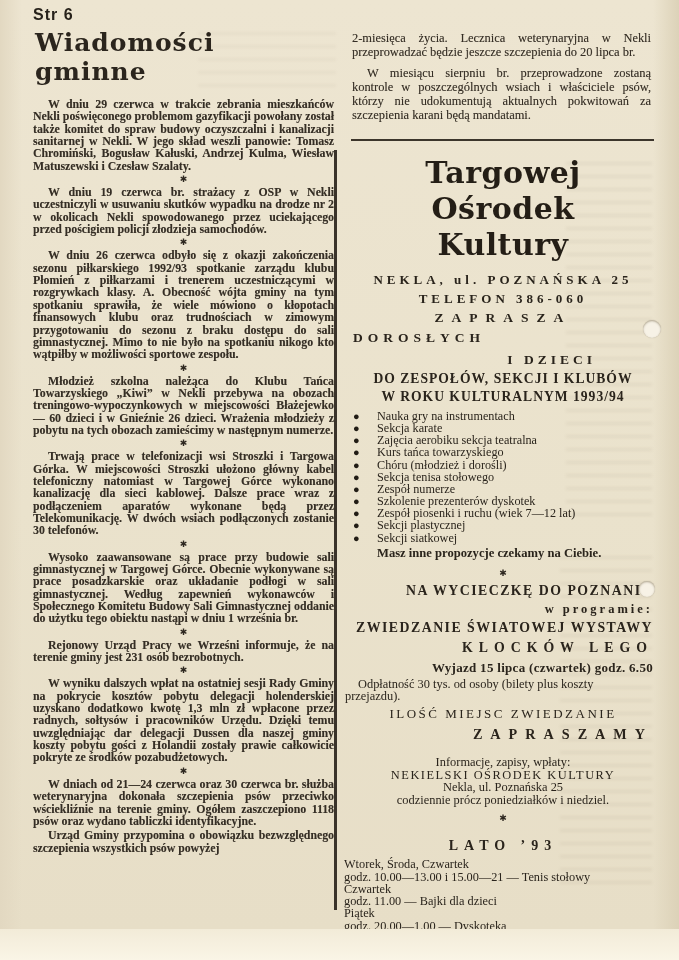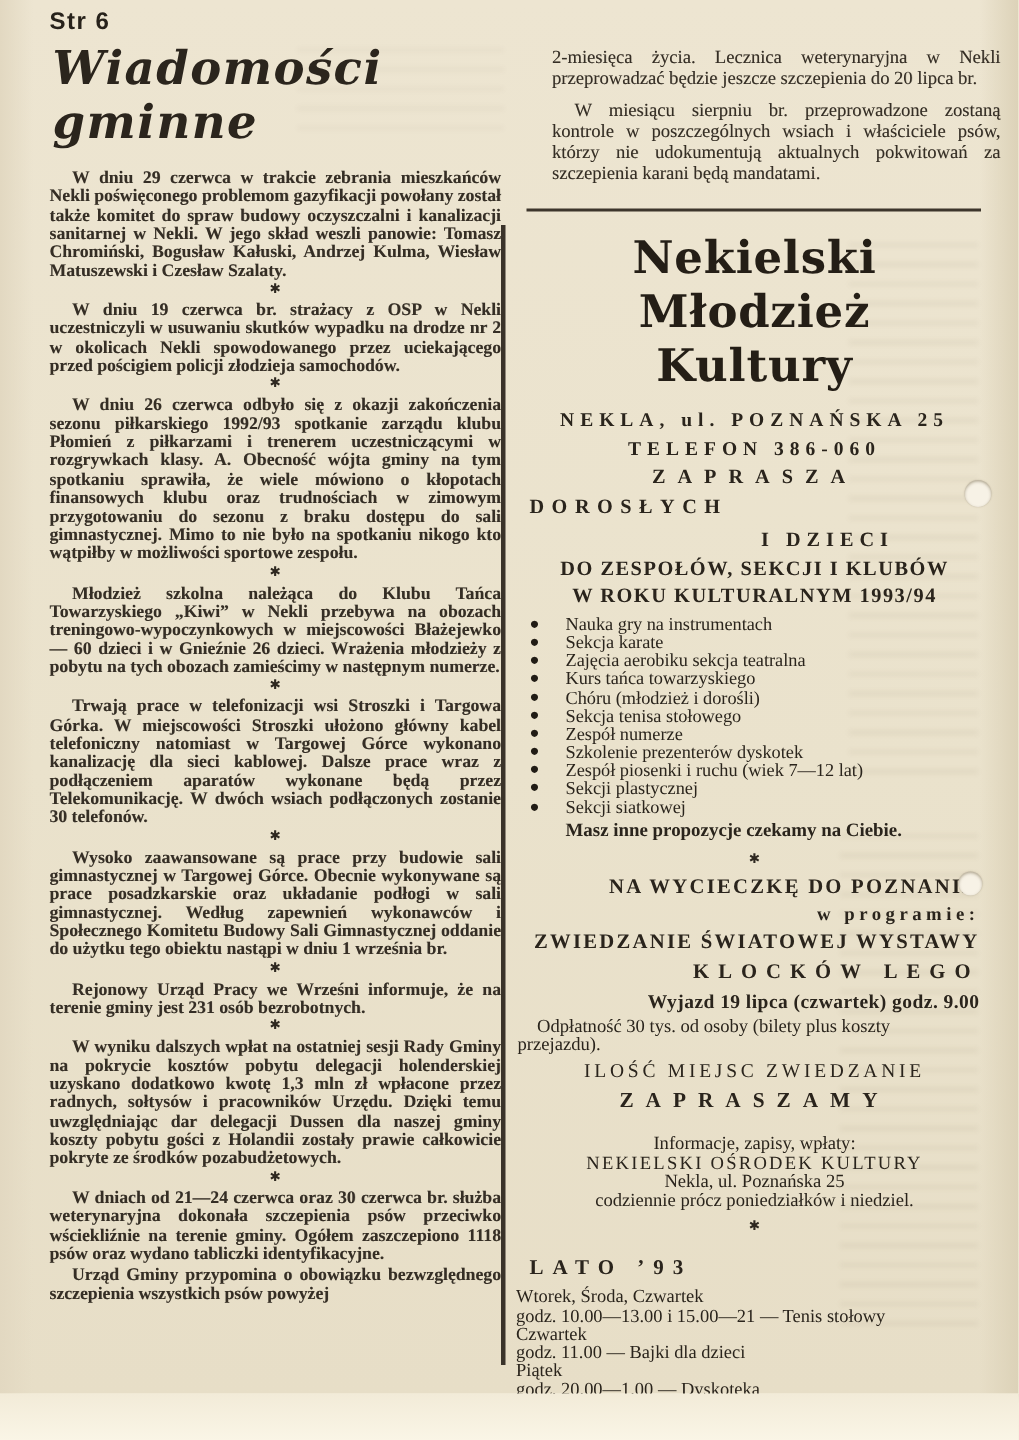--- a/index.html
+++ b/index.html
@@ -28,30 +28,30 @@
     box-shadow:inset 0 1px 2px rgba(110,95,65,0.5), 0 0 1px rgba(110,95,65,0.35);}
   .hole1{left:643px;top:320px;width:18px;height:18px;}
   .hole2{left:639px;top:581px;width:16px;height:16px;}
   .bottom-strip{position:absolute;left:0;top:929px;width:679px;height:31px;
     background:linear-gradient(180deg,#f2ebd8,#faf5e6);}
 
   
   .col-left{position:absolute;left:33px;top:6px;width:301px;}
   .page-label{font-family:"Liberation Sans",sans-serif;font-weight:bold;
     font-size:16px;letter-spacing:1px;color:#27221b;}
-  .col-title{font-family:"DejaVu Serif",serif;font-style:italic;font-weight:bold;
-    font-size:31px;letter-spacing:1px;color:#2b251d;margin:4px 0 12px 2px;}
+  .col-title{font-family:"DejaVu Serif",serif;font-weight:bold;
+    font-size:25px;letter-spacing:1px;color:#2b251d;margin:4px 0 12px 2px;}
   p.art{font-size:11.8px;line-height:12.35px;text-align:justify;text-indent:15px;
     margin:0;color:#352e25;text-shadow:0.2px 0.2px 0 rgba(53,46,37,0.35);font-weight:bold;}
   p.art.cont{margin-top:2px;}
   .star{text-align:center;font-family:"DejaVu Sans",sans-serif;font-size:9px;
     line-height:10px;margin:2px 0;color:#2e2820;}
 
   
-  .col-right-top{position:absolute;left:368px;top:31px;width:299px;}
+  .col-right-top{position:absolute;left:352px;top:31px;width:299px;}
   .col-right-top p{font-size:12.4px;line-height:14px;text-align:justify;margin:0;
     color:#352e25;text-shadow:0.2px 0.2px 0 rgba(53,46,37,0.35);}
   .col-right-top p.second{text-indent:15px;margin-top:7px;}
   .ad-rule{position:absolute;left:351px;top:139px;width:303px;height:2px;background:#3c352b;}
 
   
   .ad{position:absolute;left:334px;top:150px;width:319px;height:760px;
     border-left:3px solid #3a332a;padding-left:16px;box-sizing:border-box;
     color:#2a241c;}
   .ad-title{font-family:"DejaVu Serif",serif;font-weight:bold;font-size:30px;
@@ -74,25 +74,25 @@
   .trip-line{text-align:right;font-weight:bold;}
   .t-title{font-size:13.8px;letter-spacing:1.5px;margin-top:2px;}
   .t-sub{font-size:12.5px;letter-spacing:3px;margin-top:3px;}
   .t-l1{font-size:13.8px;letter-spacing:1.5px;margin-top:3px;}
   .t-l2{font-size:13.8px;letter-spacing:6px;margin-top:4px;}
   .t-l3{font-size:13.8px;letter-spacing:1.5px;margin-top:4px;}
   .t-dep{font-size:13px;letter-spacing:0.3px;margin-top:4px;}
   .t-price{font-weight:normal;text-align:left;font-size:12.4px;line-height:12.6px;
     text-indent:13px;margin:2px 0 0 -8px;width:306px;}
   .t-seats{font-weight:normal;font-size:13px;letter-spacing:2.5px;margin-top:3px;text-align:center;}
-  .t-invite{font-size:14.2px;letter-spacing:8px;margin-top:4px;text-align:center;font-weight:bold;}
+  .t-invite{font-size:14.2px;letter-spacing:8px;margin-top:4px;text-align:right;font-weight:bold;}
   .info{ text-align:center;font-size:12.4px;line-height:12.6px;}
   .info.first{margin-top:13px;}
   .info.name{letter-spacing:1.5px;}
-  .lato-title{font-weight:bold;font-size:14px;letter-spacing:6px;margin-top:15px;}
+  .lato-title{text-align:center;font-weight:bold;font-size:14px;letter-spacing:6px;margin-top:15px;}
   .sched{margin:4px 0 0 -9px;font-size:12.3px;line-height:12.3px;text-align:left;}
 </style>
 </head>
 <body>
 
 <div class="page">
 
   <div class="ghost g1"></div>
   <div class="ghost g2"></div>
   <div class="ghost g3"></div>
@@ -122,21 +122,21 @@
   </div>
 
   <div class="col-right-top">
     <p>2-miesięca życia. Lecznica weterynaryjna w Nekli przeprowadzać będzie jeszcze szczepienia do 20 lipca br.</p>
     <p class="second">W miesiącu sierpniu br. przeprowadzone zostaną kontrole w poszczególnych wsiach i właściciele psów, którzy nie udokumentują aktualnych pokwitowań za szczepienia karani będą mandatami.</p>
   </div>
 
   <div class="ad-rule"></div>
 
   <div class="ad">
-    <div class="ad-title first">Nekielski Młodzież</div>
+    <div class="ad-title first">Targowej Ośrodek</div>
     <div class="ad-title">Kultury</div>
     <div class="caps nekla">NEKLA, ul. POZNAŃSKA 25</div>
     <div class="caps telefon">TELEFON 386-060</div>
     <div class="caps zaprasza">ZAPRASZA</div>
     <div class="caps dorosli">DOROSŁYCH</div>
     <div class="caps dzieci">I DZIECI</div>
     <div class="caps zespoly">DO ZESPOŁÓW, SEKCJI I KLUBÓW</div>
     <div class="caps rok">W ROKU KULTURALNYM 1993/94</div>
 
     <div class="act-list">
@@ -186,21 +186,21 @@
         </div>
     </div>
     <div class="act-footer">Masz inne propozycje czekamy na Ciebie.</div>
 
     <div class="star">✱</div>
 
     <div class="trip-line t-title">NA WYCIECZKĘ DO POZNANIA</div>
     <div class="trip-line t-sub">w programie:</div>
     <div class="trip-line t-l1">ZWIEDZANIE ŚWIATOWEJ WYSTAWY</div>
     <div class="trip-line t-l2">KLOCKÓW LEGO</div>
-    <div class="trip-line t-dep">Wyjazd 19 lipca (czwartek) godz. 9.00</div>
+    <div class="trip-line t-dep">Wyjazd 15 lipca (czwartek) godz. 6.50</div>
     <p class="t-price">Odpłatność 30 tys. od osoby (bilety plus koszty przejazdu).</p>
     <div class="t-seats">ILOŚĆ MIEJSC ZWIEDZANIE</div>
     <div class="t-invite">ZAPRASZAMY</div>
 
     <div class="info first">Informacje, zapisy, wpłaty:</div>
     <div class="info name">NEKIELSKI OŚRODEK KULTURY</div>
     <div class="info">Nekla, ul. Poznańska 25</div>
     <div class="info">codziennie prócz poniedziałków i niedziel.</div>
 
     <div class="star">✱</div>

